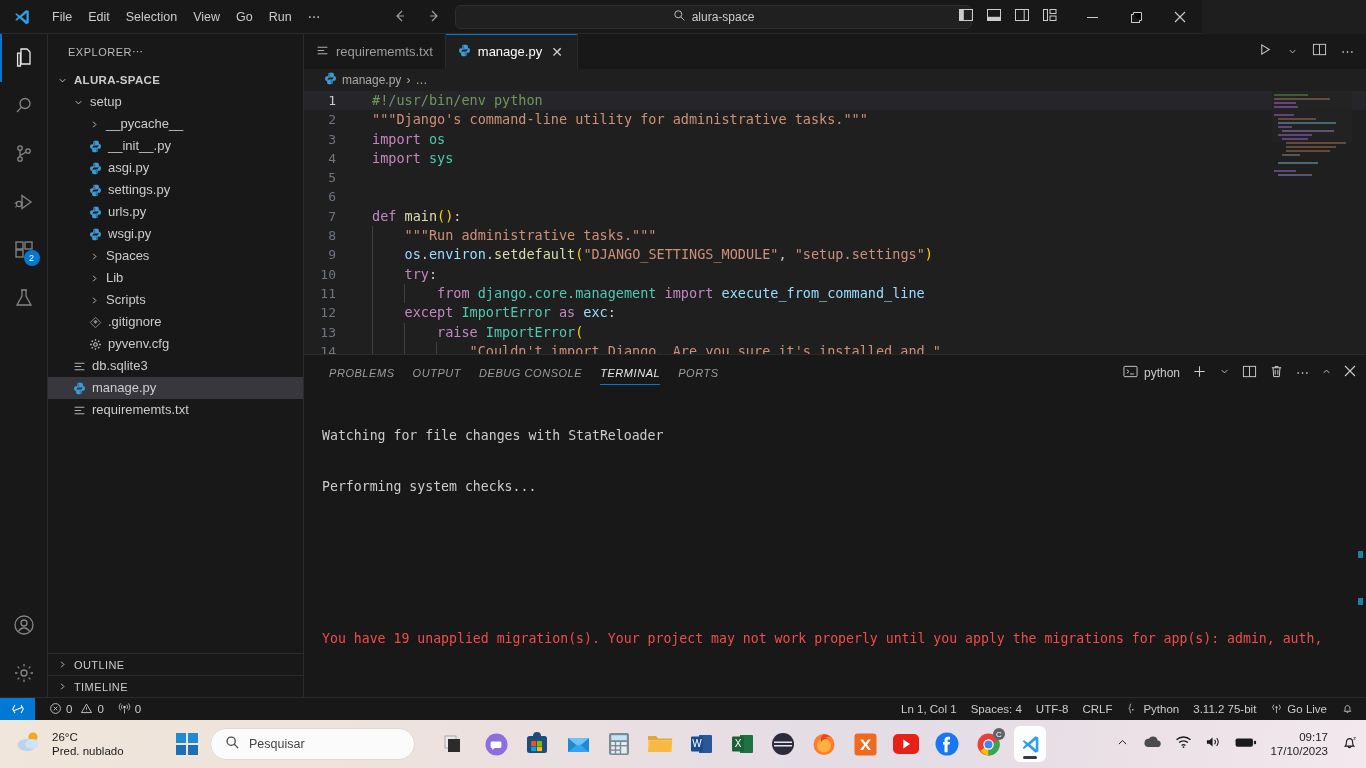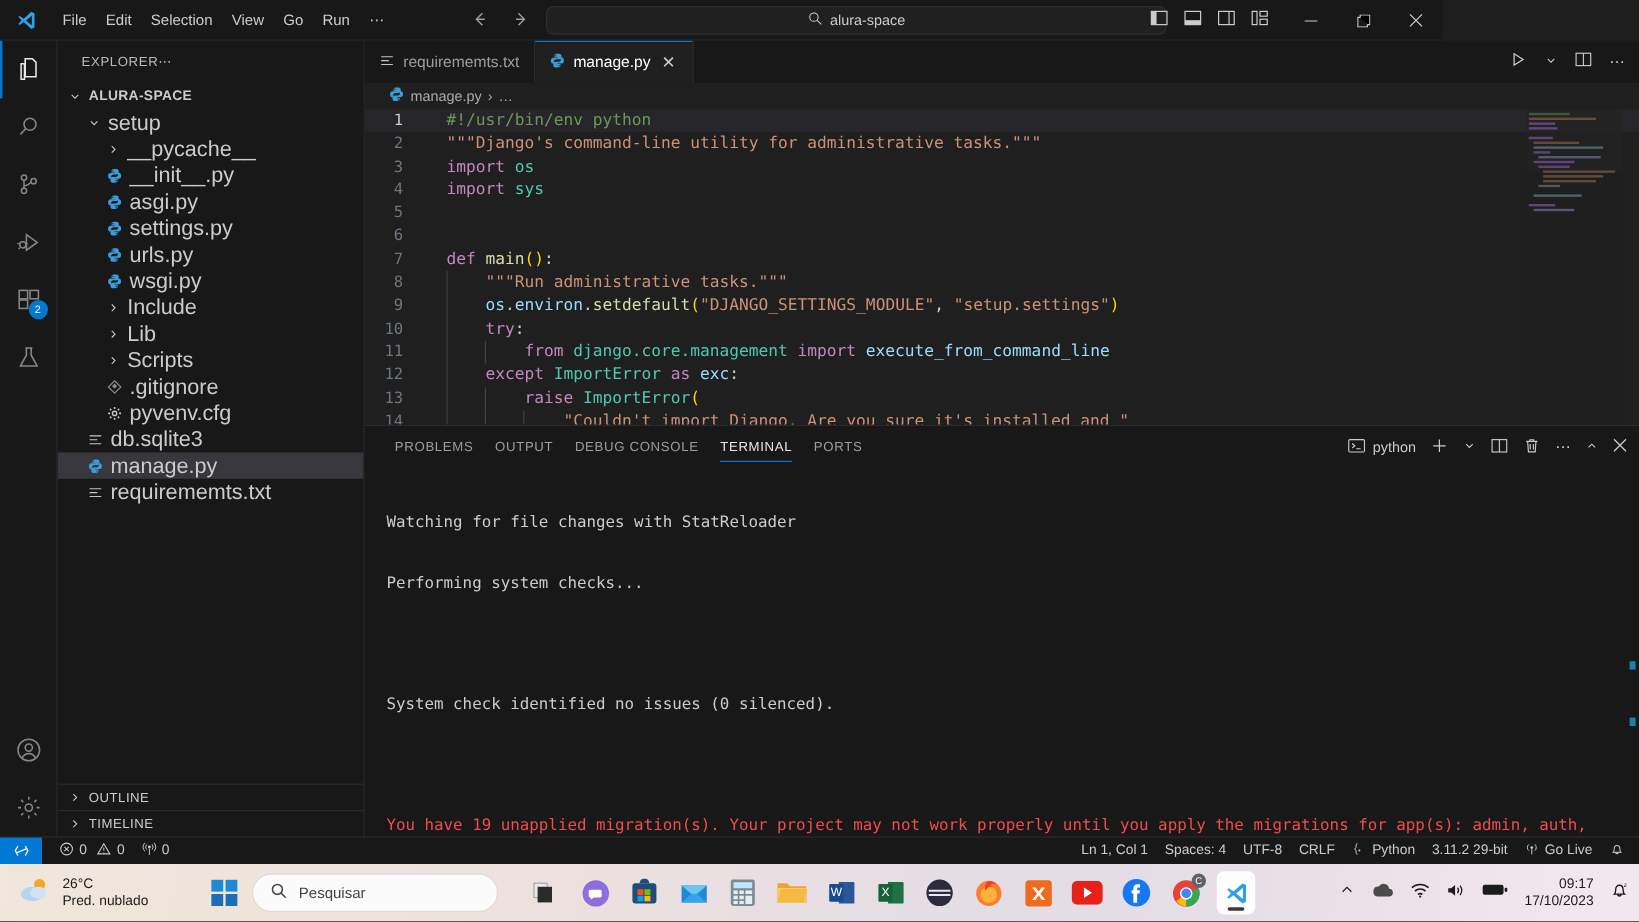--- a/index.html
+++ b/index.html
@@ -65,21 +65,21 @@
   .sidebar-header {
     height: 35px; display: flex; align-items: center; justify-content: flex-start;
     padding: 0 12px 0 20px; color: #bbbbbb; font-size: 11px; letter-spacing: .5px;
   }
   .tree { font-size: 13px; color: #cccccc; }
   .trow {
     height: 22px; display: flex; align-items: center; gap: 4px;
     padding-right: 8px; white-space: nowrap; cursor: pointer;
   }
   .trow.selected { background: #37373d; }
-  .trow .tw { font-size: 18px; line-height: 22px; }
+  .trow .tw { font-size: 13px; line-height: 22px; }
   .chev { width: 16px; display: inline-flex; align-items: center; justify-content: center; color: #cccccc; flex: 0 0 16px; }
   .ficon { width: 18px; display: inline-flex; align-items: center; justify-content: center; flex: 0 0 18px; }
   .root-label { font-weight: bold; font-size: 11.5px; letter-spacing: .3px; }
   .sidebar-bottom {
     position: absolute; bottom: 0; left: 0; width: 256px;
   }
   .sb-section {
     height: 22px; display: flex; align-items: center; gap: 4px; padding-left: 6px;
     color: #cccccc; font-size: 11px; letter-spacing: .4px; border-top: 1px solid #2b2b2b;
   }
@@ -131,21 +131,21 @@
   .minimap {
     position: absolute; right: 14px; top: 0; width: 80px; height: 263px;
     opacity: .75; pointer-events: none;
   }
 
   
   .panel { position: absolute; left: 304px; top: 354px; width: 1062px; height: 343px; background: #181818; border-top: 1px solid #2b2b2b; }
   .panel-tabs { height: 35px; display: flex; align-items: center; padding-left: 16px; }
   .ptab {
     font-size: 11px; color: #9d9d9d; letter-spacing: .55px; padding: 0 9px; height: 35px;
-    display: flex; align-items: center; position: relative; cursor: pointer;
+    display: flex; align-items: center; position: relative; cursor: pointer; font-style: italic;
   }
   .ptab.active { color: #e7e7e7; }
   .ptab.active::after {
     content: ''; position: absolute; left: 9px; right: 9px; bottom: 5px; height: 1px; background: #0078d4;
   }
   .panel-actions { margin-left: auto; display: flex; align-items: center; gap: 12px; padding-right: 10px; color: #cccccc; font-size: 12px; }
   .terminal-label { display: flex; align-items: center; gap: 6px; font-size: 12px; color: #cccccc; }
   .term {
     padding: 4px 0 0 18px; font-family: "DejaVu Sans Mono", monospace;
     font-size: 13.2px; line-height: 16.9px; color: #cccccc; height: 305px; overflow: hidden;
@@ -413,21 +413,21 @@
         <span class="tw">wsgi.py</span>
       </div>
 
 
       <div class="trow" style="padding-left:38px">
         <span class="chev">
             <svg width="11" height="11" viewBox="0 0 16 16">
               <path fill="none" stroke="#cccccc" stroke-width="1.3" d="M6 4l4 4-4 4"></path>
             </svg>
           </span>
-        <span class="tw">Include</span>
+        <span class="tw">Spaces</span>
       </div>
 
       <div class="trow" style="padding-left:38px">
         <span class="chev">
             <svg width="11" height="11" viewBox="0 0 16 16">
               <path fill="none" stroke="#cccccc" stroke-width="1.3" d="M6 4l4 4-4 4"></path>
             </svg>
           </span>
         <span class="tw">Lib</span>
       </div>
@@ -680,21 +680,20 @@
         <span><svg width="12" height="12" viewBox="0 0 12 12">
               <path stroke="#cccccc" stroke-width="1.1" d="M1 1l10 10M11 1L1 11"></path>
             </svg></span>
       </div>
     </div>
 
     <div class="term">
       <div class="t-white">Watching for file changes with StatReloader</div>
       <div class="t-white">Performing system checks...</div>
       <div class="t-white">&nbsp;</div>
-      <div class="t-white">System check identified no issues (0 silenced).</div>
       <div class="t-white">&nbsp;</div>
       <div class="t-red">You have 19 unapplied migration(s). Your project may not work properly until you apply the migrations for app(s): admin, auth,</div>
       
       
       
       
       
       
       
       
@@ -748,21 +747,21 @@
         </div>
       <div class="sb-item">
         <span><svg width="13" height="13" viewBox="0 0 16 16">
               <path fill="none" stroke="#cccccc" stroke-width="1" d="M6.4 2.4C4.8 2.4 5 4.6 5 6c0 1.2-.8 1.7-1.6 2 .8.3 1.6.8 1.6 2 0 1.4-.2 3.6 1.4 3.6"></path>
               <circle cx="8.4" cy="9.6" r="1" fill="#cccccc"></circle>
               <path fill="none" stroke="#cccccc" stroke-width="1" d="M10.4 2.4c1.6 0 1.4 2.2 1.4 3.6 0 1.2.8 1.7 1.6 2-.8.3-1.6.8-1.6 2 0 1.4.2 3.6-1.4 3.6" opacity="0"></path>
             </svg></span>
         <span>Python</span>
       </div>
       <div class="sb-item">
-          <span>3.11.2 29-bit</span>
+          <span>3.11.2 75-bit</span>
         </div>
       <div class="sb-item">
         <span><svg width="13" height="13" viewBox="0 0 16 16">
               <circle cx="8" cy="6.5" r="1.4" fill="#cccccc"></circle>
               <path fill="none" stroke="#cccccc" stroke-width="1" d="M4.8 3.3a4.5 4.5 0 0 0 0 6.4M11.2 3.3a4.5 4.5 0 0 1 0 6.4M8 8v5.5"></path>
             </svg></span>
         <span>Go Live</span>
       </div>
       <div class="sb-item" style="padding-right:12px">
         <span><svg width="13" height="13" viewBox="0 0 16 16">

